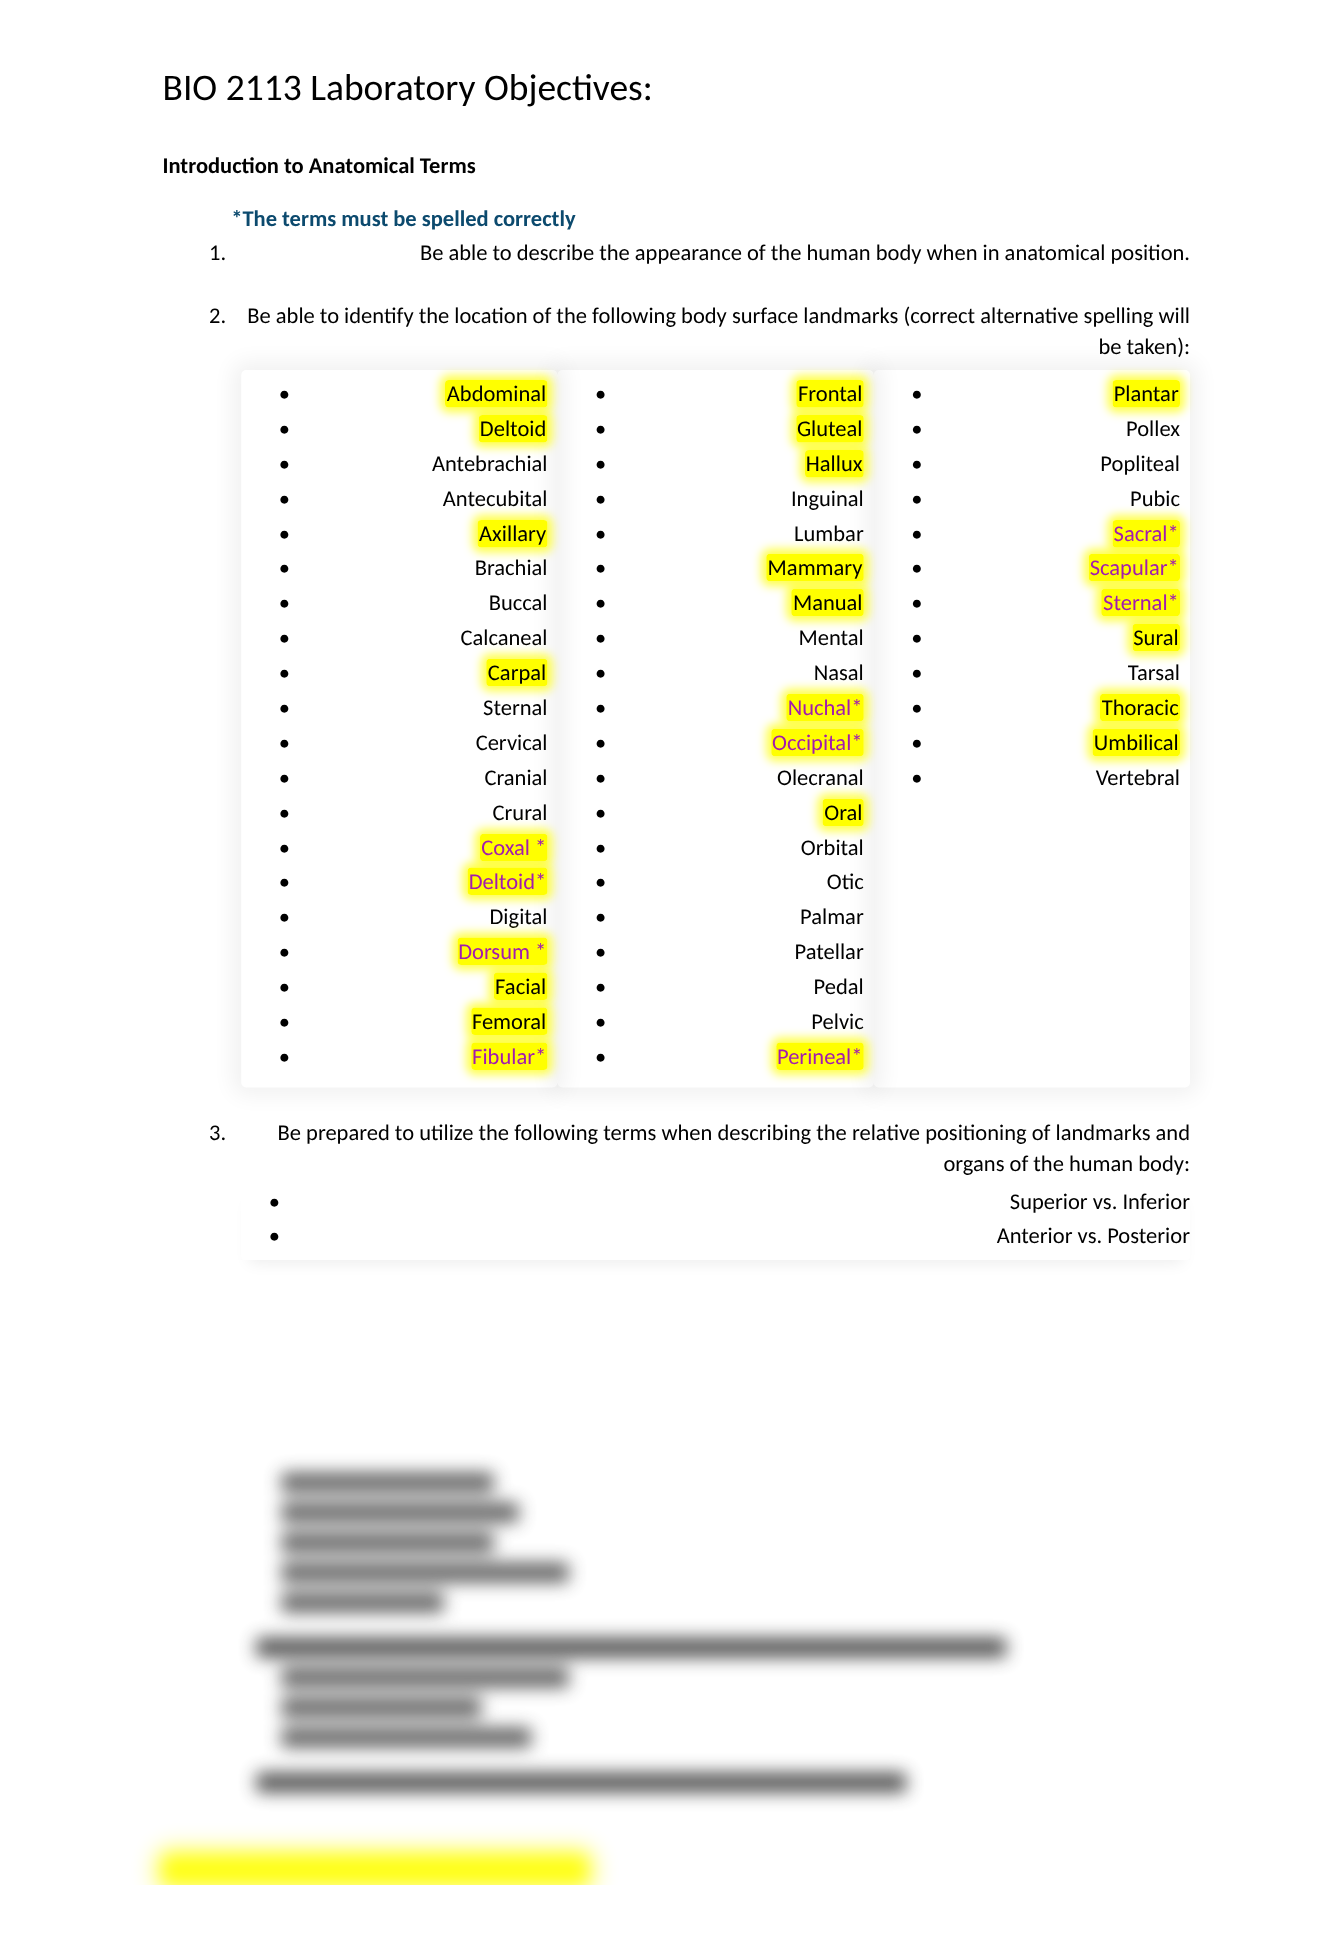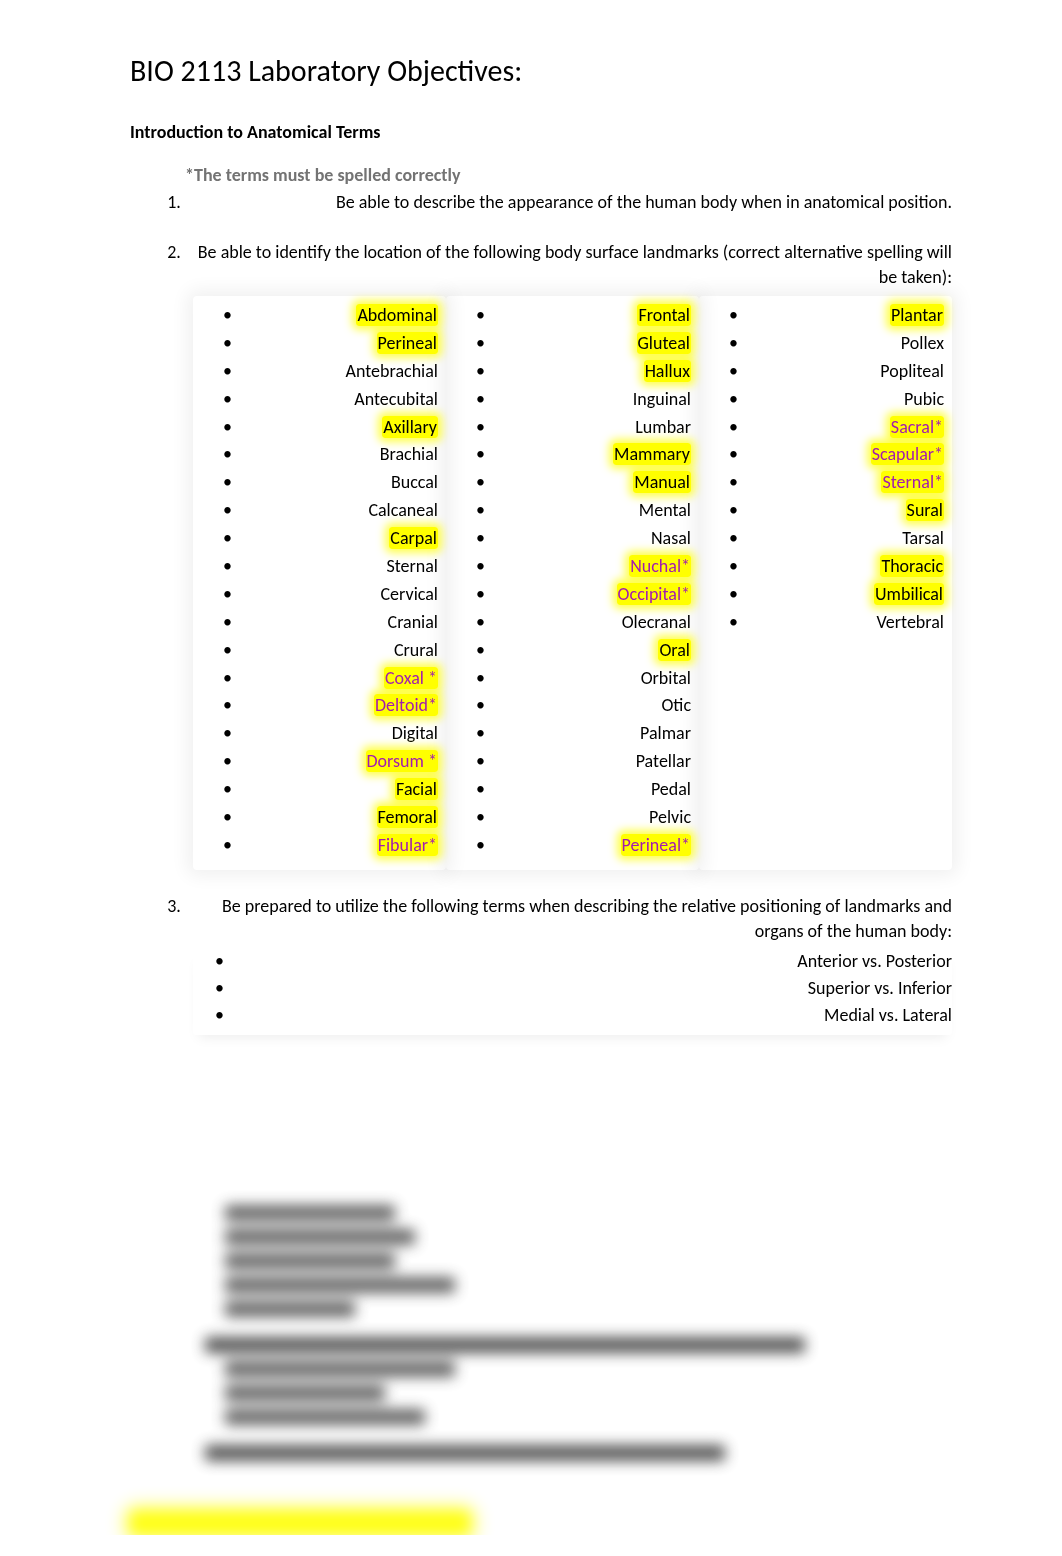--- a/index.html
+++ b/index.html
@@ -16,21 +16,21 @@
     font-size: 30px;
     font-weight: normal;
     margin-bottom: 28px;
   }
   .subheading {
     font-weight: bold;
     font-size: 18px;
     margin-bottom: 18px;
   }
   .red-note {
-    color: #737373;
+    color: #0c4a6e;
     font-weight: bold;
     font-size: 18px;
     margin-left: 55px;
     margin-bottom: 2px;
   }
   ol.main {
     list-style: decimal;
     padding-left: 55px;
   }
   ol.main > li {
@@ -139,21 +139,21 @@
   <li>
     <span>Be able to describe the appearance of the human body when in anatomical position.</span>
   </li>
 
   <li>
     <span>Be able to identify the location of the following body surface landmarks (correct alternative spelling will be taken):</span>
     <div class="cols">
       <div class="col shadow">
         <ul class="bullets" id="col1">
             <li><span class="hl">Abdominal</span></li>
-            <li><span class="hl">Perineal</span></li>
+            <li><span class="hl">Deltoid</span></li>
             <li><span>Antebrachial</span></li>
             <li><span>Antecubital</span></li>
             <li><span class="hl">Axillary</span></li>
             <li><span>Brachial</span></li>
             <li><span>Buccal</span></li>
             <li><span>Calcaneal</span></li>
             <li><span class="hl">Carpal</span></li>
             <li><span>Sternal</span></li>
             <li><span>Cervical</span></li>
             <li><span>Cranial</span></li>
@@ -207,23 +207,22 @@
             <li><span>Vertebral</span></li>
           </ul>
       </div>
     </div>
   </li>
 
   <li>
     <span>Be prepared to utilize the following terms when describing the relative positioning of landmarks and organs of the human body:</span>
     <div class="sub-shadow">
       <ul class="sub" id="posterms">
+          <li>Superior vs. Inferior</li>
           <li>Anterior vs. Posterior</li>
-          <li>Superior vs. Inferior</li>
-          <li>Medial  vs. Lateral</li>
         </ul>
     </div>
   </li>
 </ol>
 
 <div class="blurred-block">
   <div class="b-section">
     <div class="b-line" style="width:170px"></div>
     <div class="b-line" style="width:190px"></div>
     <div class="b-line" style="width:170px"></div>

